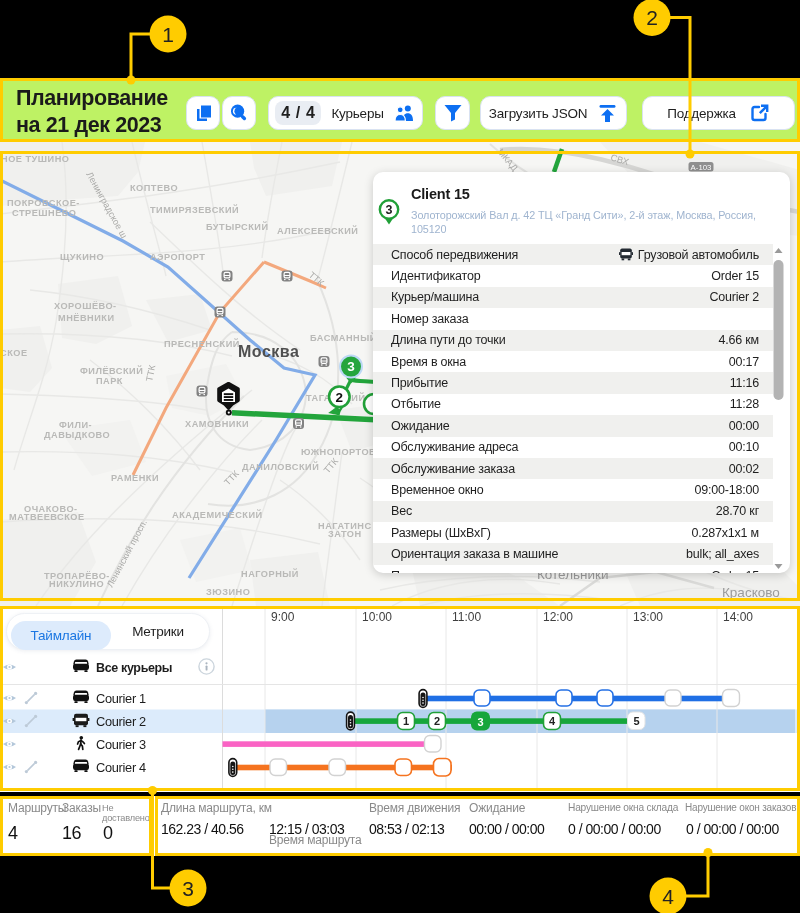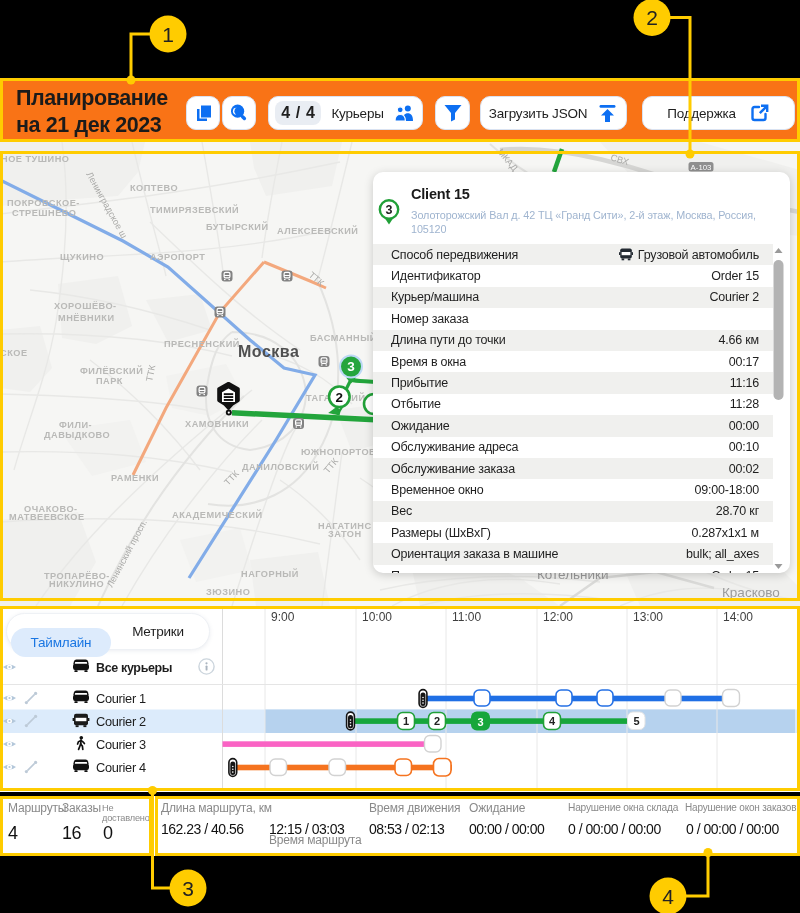--- a/index.html
+++ b/index.html
@@ -2,21 +2,21 @@
 <html><head>
 <meta charset="utf-8">
 <style>
   * { margin:0; padding:0; box-sizing:border-box; }
   html,body { width:800px; height:913px; background:#000; overflow:hidden;
     font-family:"Liberation Sans", sans-serif; }
   #page { position:relative; width:800px; height:913px; background:#000; }
   .abs { position:absolute; }
 
   
-  #header { position:absolute; left:0; top:78px; width:800px; height:64px; background:#f97316; }
+  #header { position:absolute; left:0; top:78px; width:800px; height:64px; background:#bef264; }
   #title { position:absolute; left:16px; top:7px; font-size:21.5px; font-weight:bold;
     color:#1b1b1b; line-height:27px; letter-spacing:-0.4px; }
   .btn { position:absolute; top:18px; height:34px; background:#fff;
     border:1px solid #d9e2f1; border-radius:10px; display:flex; align-items:center;
     justify-content:center; font-size:13.5px; letter-spacing:-0.2px; color:#1f1f1f; }
   .pill44 { background:#e9edf3; border-radius:8px; font-size:16px; font-weight:bold;
     padding:3px 6px; letter-spacing:0.6px; }
 
   .prow { height:21.4px; display:flex; align-items:center; justify-content:space-between;
     padding:0 14px 0 18px; font-size:12.5px; letter-spacing:-0.2px; color:#1f1f1f; }
@@ -467,21 +467,21 @@
       <g font-size="11" font-weight="bold" fill="#222" text-anchor="middle">
         <text x="406" y="725">1</text>
           <text x="437" y="725">2</text>
         <text x="552" y="725">4</text>
           <text x="636.5" y="725">5</text>
       </g>
       <text x="480.5" y="725.5" font-size="11" font-weight="bold" fill="#fff" text-anchor="middle">3</text>
     </svg>
     
     <div class="abs" style="left:6px; top:7px; width:204px; height:37px; background:#fff; border:1px solid #eef1f5; border-radius:19px; box-shadow:0 1px 4px rgba(60,80,120,0.10);"></div>
-    <div class="abs" style="left:11px; top:22px; width:100px; height:29px; background:#ddebfc; border-radius:15px; display:flex; align-items:center; justify-content:center; font-size:13.5px; letter-spacing:-0.2px; color:#1a76e2;">Таймлайн</div>
+    <div class="abs" style="left:11px; top:15px; width:100px; height:29px; background:#ddebfc; border-radius:15px; display:flex; align-items:center; justify-content:center; font-size:13.5px; letter-spacing:-0.2px; color:#1a76e2;">Таймлайн</div>
     <div class="abs" style="left:118px; top:11px; width:80px; height:29px; display:flex; align-items:center; justify-content:center; font-size:13.5px; letter-spacing:-0.2px; color:#1f1f1f;">Метрики</div>
   </div>
 
   <div id="stats">
     <div class="slabel" style="left:8px;">Маршруты</div>
     <div class="slabel" style="left:62px;">Заказы</div>
     <div class="slabel" style="left:102px; width:50px; white-space:normal; font-size:9.2px; line-height:10px;">Не доставлено</div>
     <div class="sval" style="left:8px; top:27px; font-size:18px;">4</div>
     <div class="sval" style="left:62px; top:27px; font-size:18px;">16</div>
     <div class="sval" style="left:103px; top:27px; font-size:18px;">0</div>

